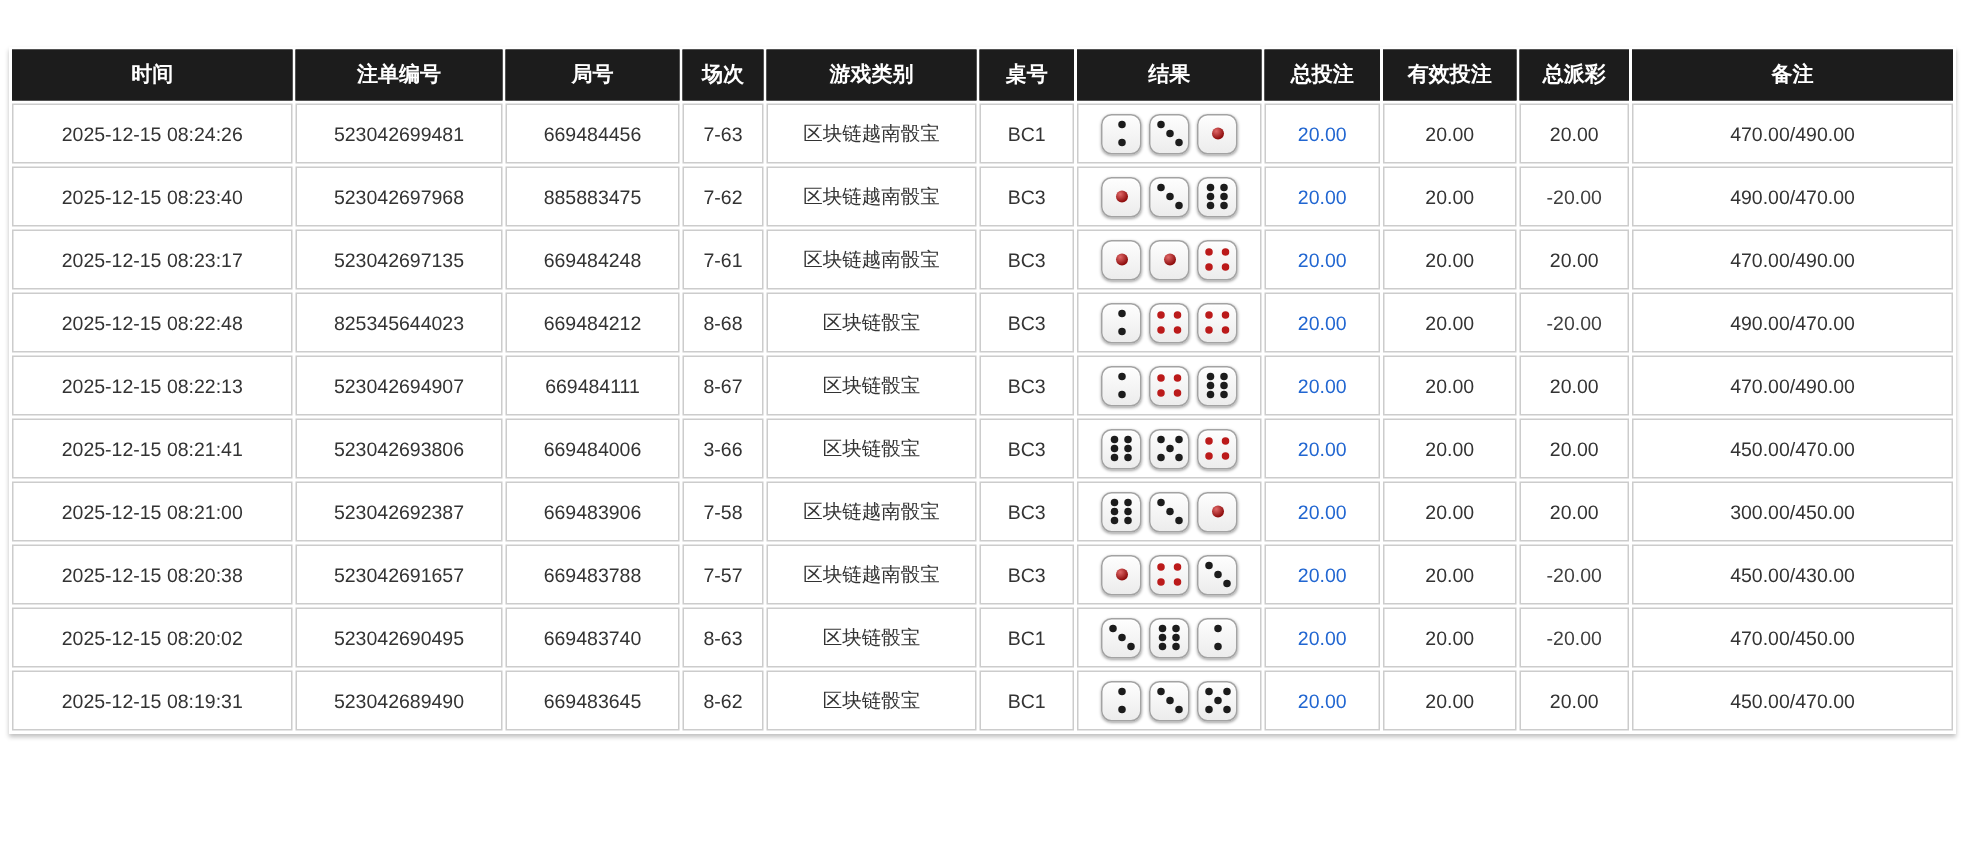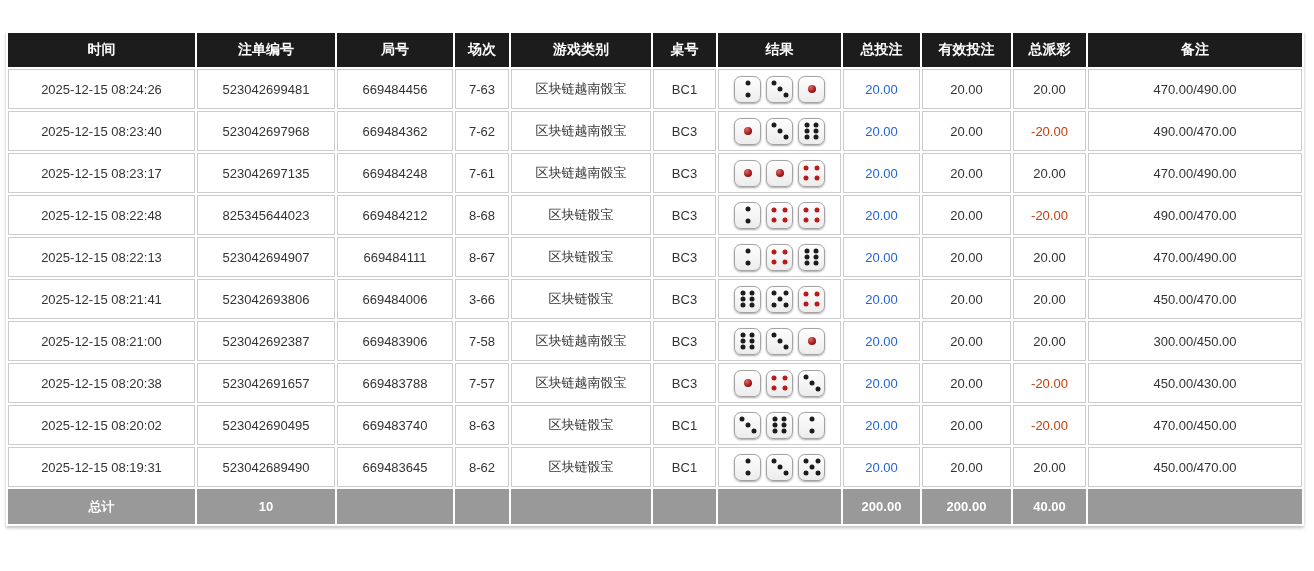--- a/index.html
+++ b/index.html
@@ -51,21 +51,21 @@
     border: 1px solid #999999;
     color: #ffffff;
     font-weight: bold;
     font-size: 13px;
     height: 33px;
     text-align: center;
     vertical-align: middle;
     padding: 0;
   }
   td.total-bet span { color: #2166d1; cursor: pointer; }
-  td.payout-neg { color: #c2410c; }
+  td.payout-neg { color: #404040; }
   .dice-wrap {
     display: flex;
     justify-content: center;
     align-items: center;
     gap: 5px;
   }
   .die {
     position: relative;
     width: 27px;
     height: 27px;
@@ -149,21 +149,21 @@
             </div>
           </td>
           <td class="total-bet"><span>20.00</span></td>
           <td>20.00</td>
           <td>20.00</td>
           <td>470.00/490.00</td>
         </tr>
         <tr>
           <td>2025-12-15 08:23:40</td>
           <td>523042697968</td>
-          <td>669484362</td>
+          <td>885883475</td>
           <td>7-62</td>
           <td>区块链越南骰宝</td>
           <td>BC3</td>
           <td>
             <div class="dice-wrap">
               <div class="die">
                 <span class="dot red one" style="left: 50%; top: 50%;"></span>
               </div>
               <div class="die">
                 <span class="dot" style="left: 26%; top: 26%;"></span>
@@ -438,28 +438,15 @@
               </div>
             </div>
           </td>
           <td class="total-bet"><span>20.00</span></td>
           <td>20.00</td>
           <td>20.00</td>
           <td>450.00/470.00</td>
         </tr>
       </tbody>
     <tfoot>
-        <tr>
-          <td>总计</td>
-          <td>10</td>
-          <td></td>
-          <td></td>
-          <td></td>
-          <td></td>
-          <td></td>
-          <td>200.00</td>
-          <td>200.00</td>
-          <td>40.00</td>
-          <td></td>
-        </tr>
       </tfoot>
   </table>
 </div>
 
 </body></html>

